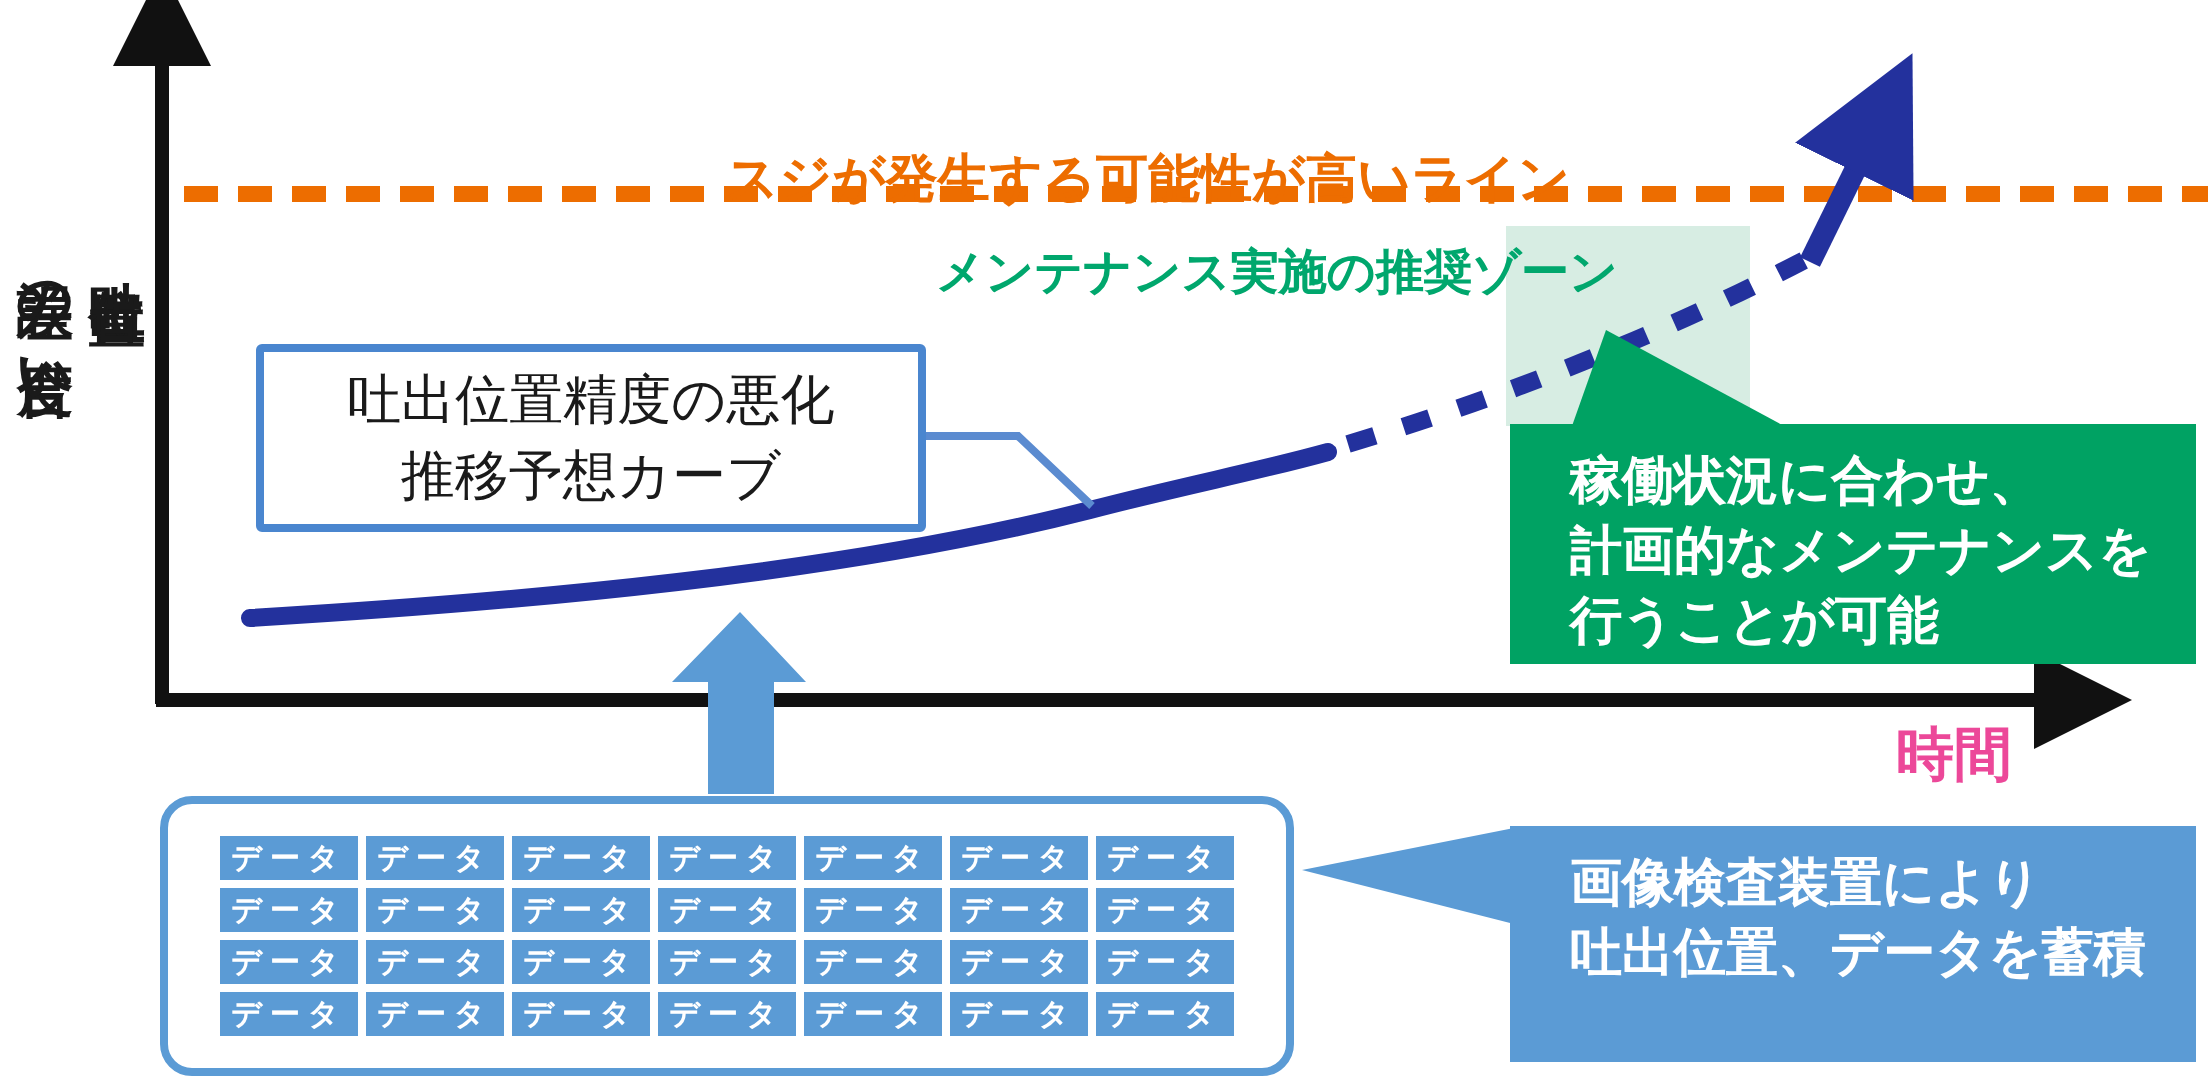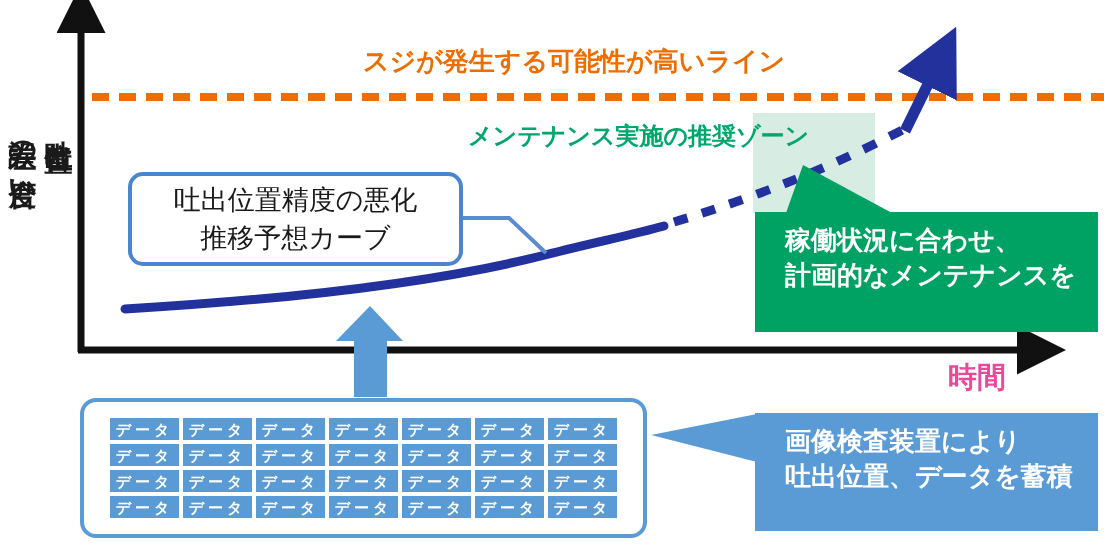--- a/index.html
+++ b/index.html
@@ -8,28 +8,28 @@
     font-family:"Liberation Sans",sans-serif;overflow:hidden;
   }
   .abs{position:absolute;}
   svg.layer{position:absolute;left:0;top:0;width:1104px;height:545px;}
 
   .y-label{
     writing-mode:vertical-rl;text-orientation:upright;
     font-size:28px;font-weight:600;color:#1a1a1a;letter-spacing:2px;line-height:1;
   }
   .threshold-label{
-    font-size:26px;font-weight:700;color:#ed6d00;white-space:nowrap;
+    font-size:26px;font-weight:700;color:#ed6d00;white-space:nowrap;margin-top:28px;
   }
   .zone-label{
     font-size:24px;font-weight:700;color:#00a76d;white-space:nowrap;
   }
   .curve-label-box{
     left:128px;top:172px;width:327px;height:86px;
-    background:#ffffff;border:4px solid #4a86cf;border-radius:15px;
+    background:#ffffff;border:4px solid #4a86cf;border-radius:3px;
     display:flex;flex-direction:column;justify-content:center;align-items:center;
     font-size:27px;font-weight:500;color:#1a1a1a;line-height:38px;text-align:center;
   }
   .callout{
     width:343px;color:#ffffff;font-size:26px;font-weight:700;
     line-height:35px;padding:11px 14px 0 30px;box-sizing:border-box;white-space:nowrap;
   }
   .callout.green{left:755px;top:212px;height:120px;background:#00a263;}
   .callout.blue{left:755px;top:413px;height:118px;background:#5b9bd5;}
   .x-label{
@@ -95,20 +95,21 @@
   <div class="abs zone-label" style="left:468px;top:120px;text-align:right;">メンテナンス実施の推奨ゾーン</div>
 
   <div class="abs curve-label-box">
     <div>吐出位置精度の悪化</div>
     <div>推移予想カーブ</div>
   </div>
 
   <div class="abs callout green">
     <div>稼働状況に合わせ、</div>
     <div>計画的なメンテナンスを</div>
+    <div>行うことが可能</div>
   </div>
 
   <div class="abs x-label" style="left:948px;top:358px;">時間</div>
 
   <div class="abs table-box">
     <div class="data-grid">
         <div class="cell">データ</div>
         <div class="cell">データ</div>
         <div class="cell">データ</div>
         <div class="cell">データ</div>

